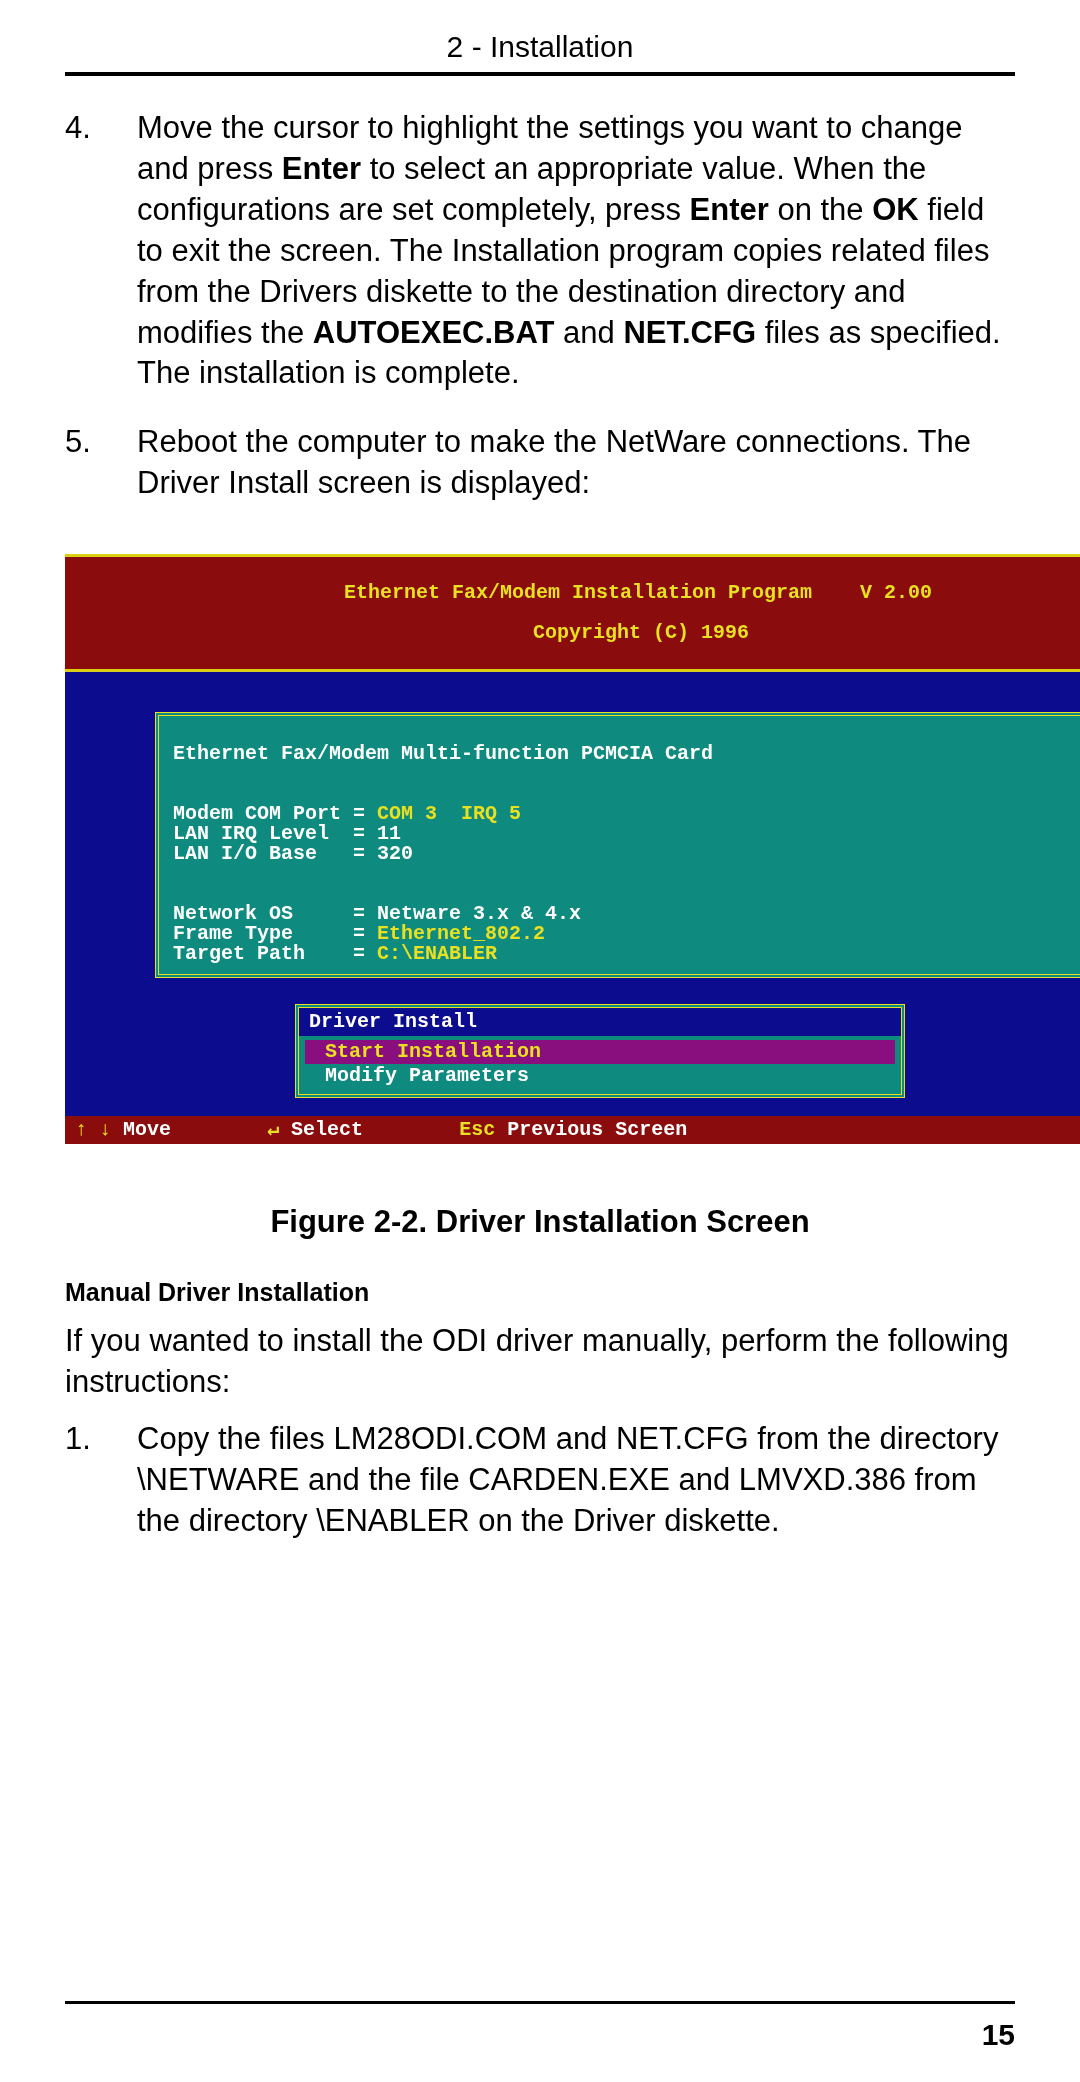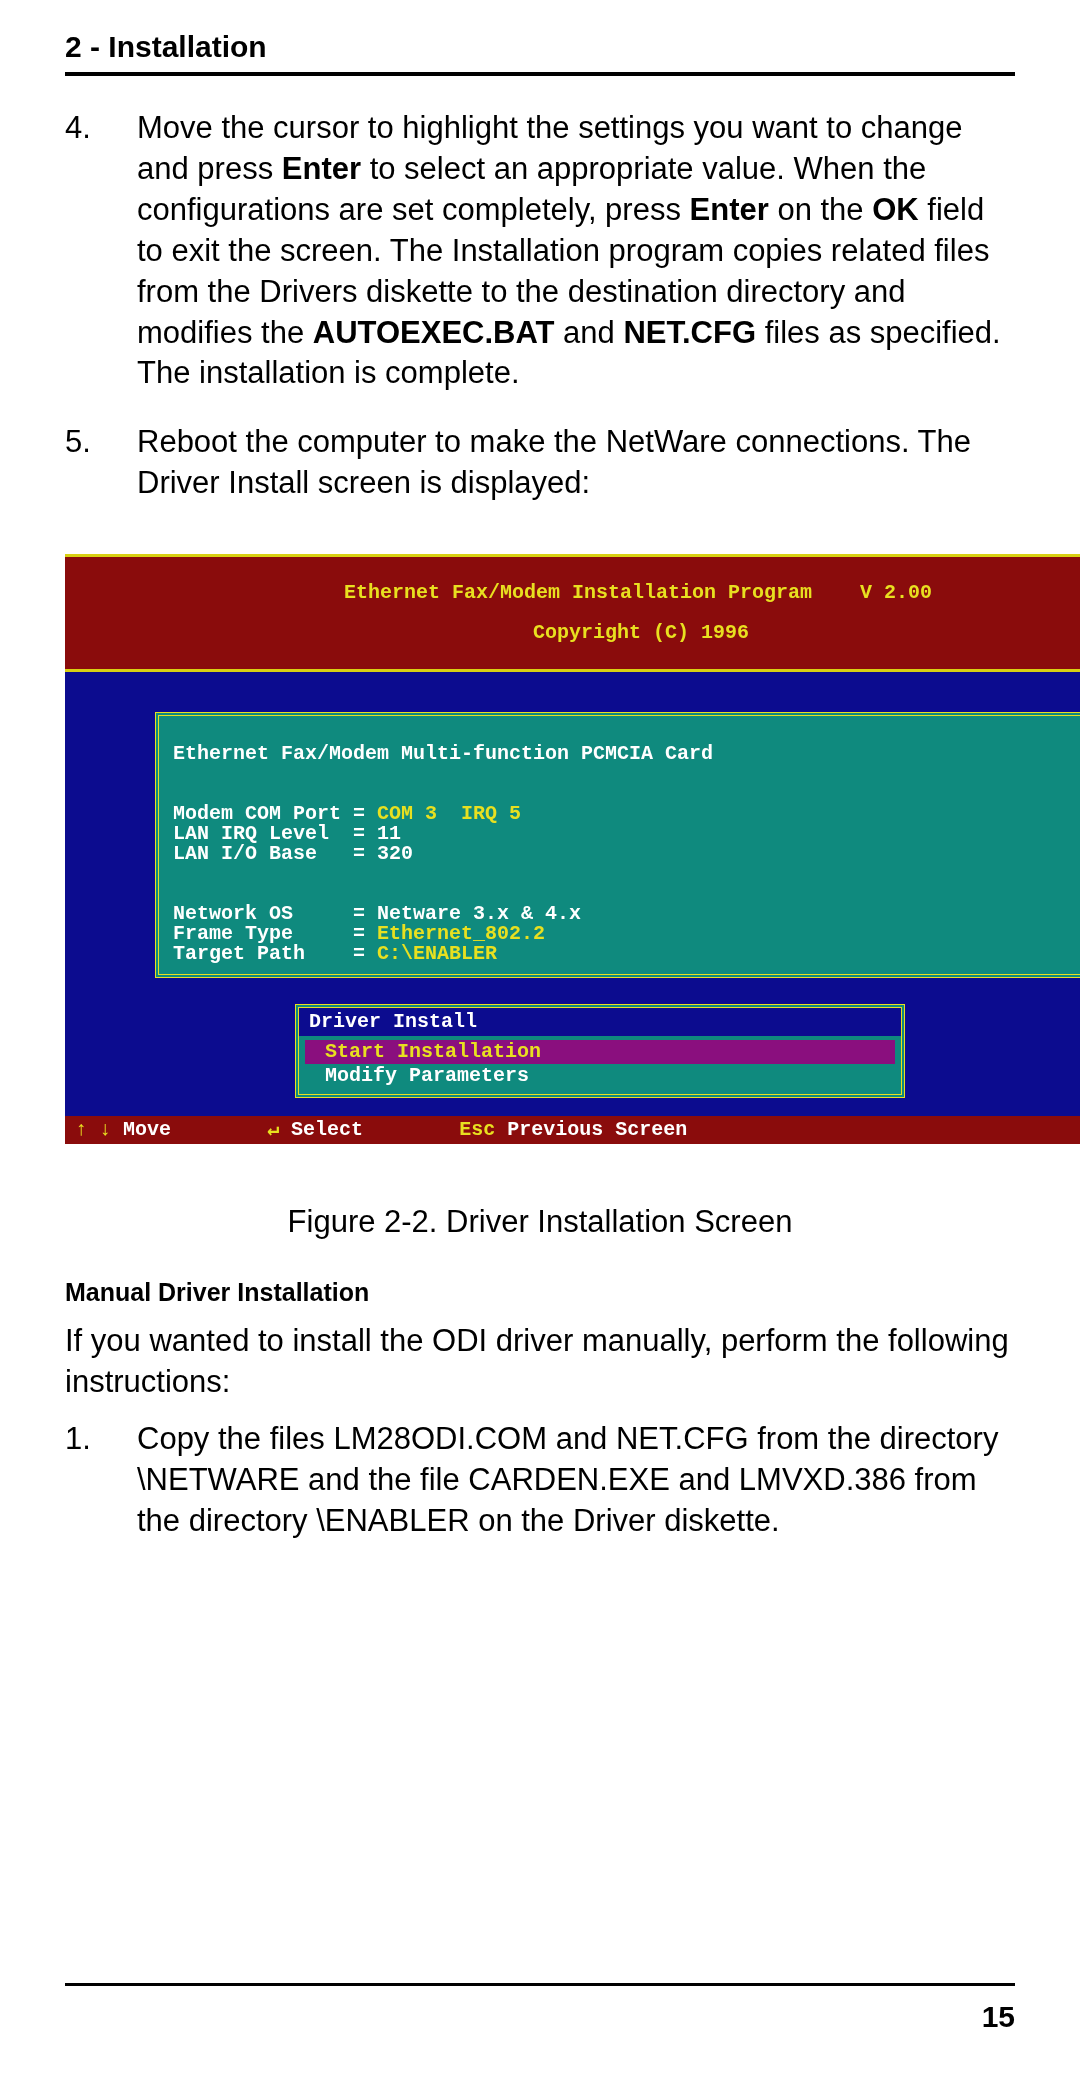--- a/index.html
+++ b/index.html
@@ -6,22 +6,22 @@
   body {
     width: 1080px;
     height: 2082px;
     background: #fff;
     font-family: Arial, Helvetica, sans-serif;
     color: #000;
     padding: 30px 65px 30px 65px;
     position: relative;
   }
   .header-right {
-    text-align: left;
-    font-weight: bold;
+    text-align: center;
+    font-weight: normal;
     font-size: 30px;
     margin-bottom: 8px;
   }
   .hr-top {
     border: none;
     border-top: 4px solid #000;
     margin-bottom: 32px;
   }
   .step {
     display: flex;
@@ -93,38 +93,38 @@
   }
   .dos-footer {
     background: #8a0c0c;
     color: #fff;
     padding: 4px 10px;
     white-space: pre;
   }
   .dos-footer .yl { color: #e8e020; }
   .fig-caption {
     text-align: center;
-    font-weight: normal;
+    font-weight: bold;
     font-size: 31px;
     margin-top: 60px;
     margin-bottom: 38px;
   }
   .subhead {
     font-weight: bold;
     font-size: 25px;
     margin-bottom: 14px;
   }
   .para {
     font-size: 31px;
     line-height: 1.32;
     margin-bottom: 16px;
   }
   .footer-area {
     position: absolute;
-    left: 65px; right: 65px; bottom: 48px; margin-top: 15px;
+    left: 65px; right: 65px; bottom: 30px; margin-top: 15px;
   }
   .hr-bot {
     border: none;
     border-top: 3px solid #000;
     margin-bottom: 14px;
   }
   .page-num {
     text-align: right;
     font-weight: bold;
     font-size: 30px;

